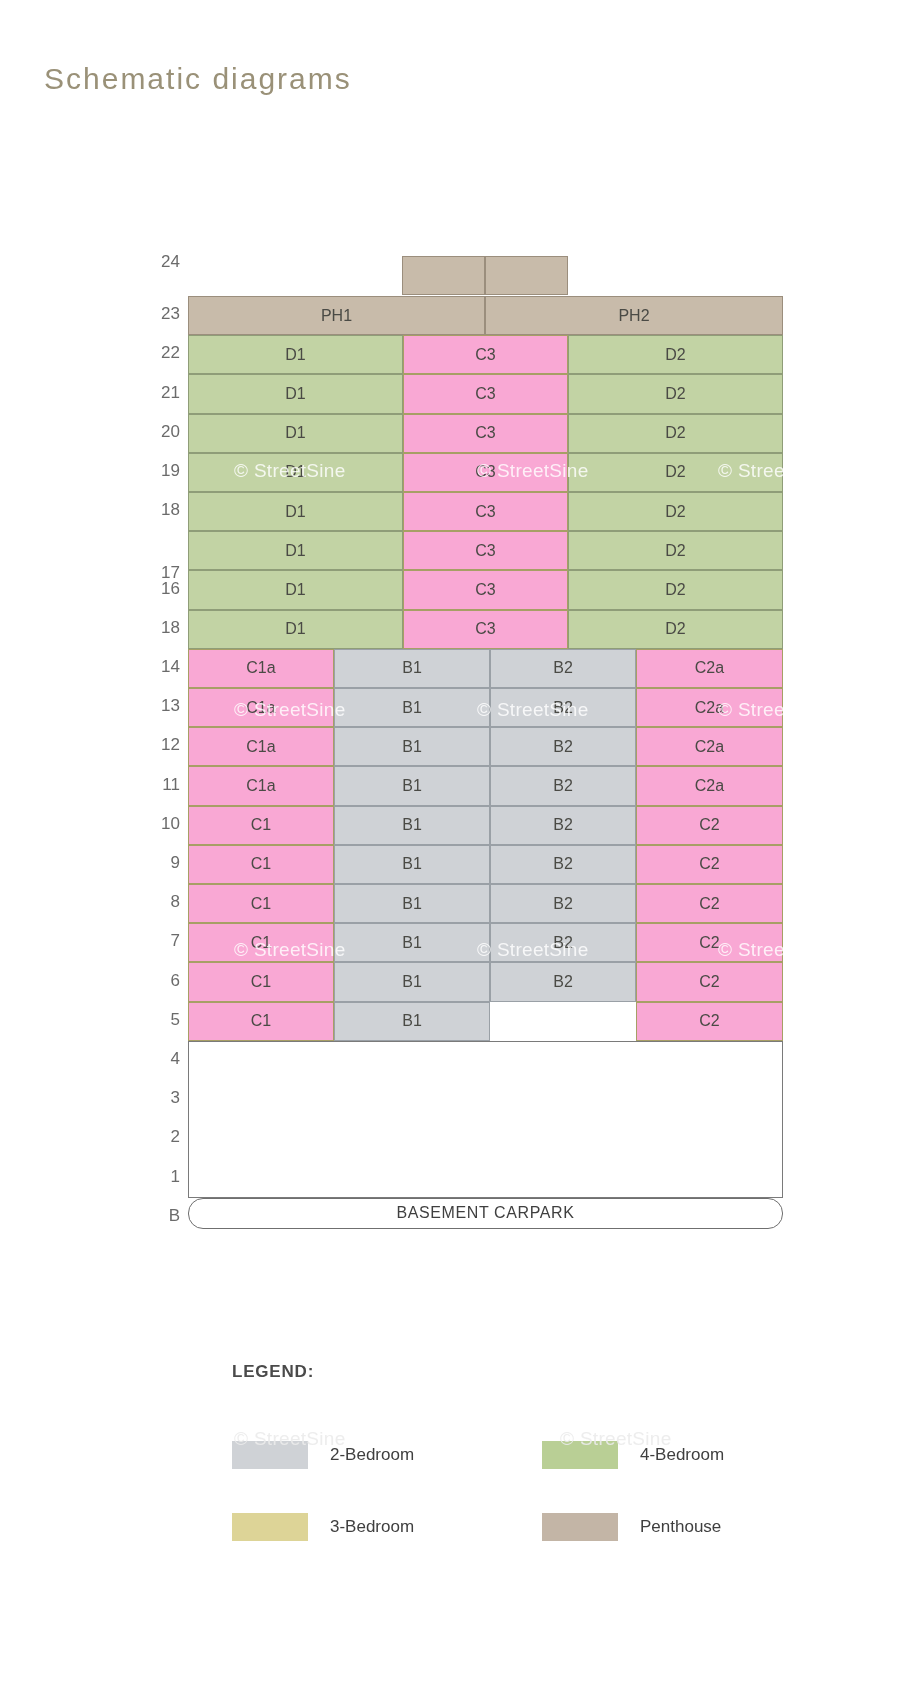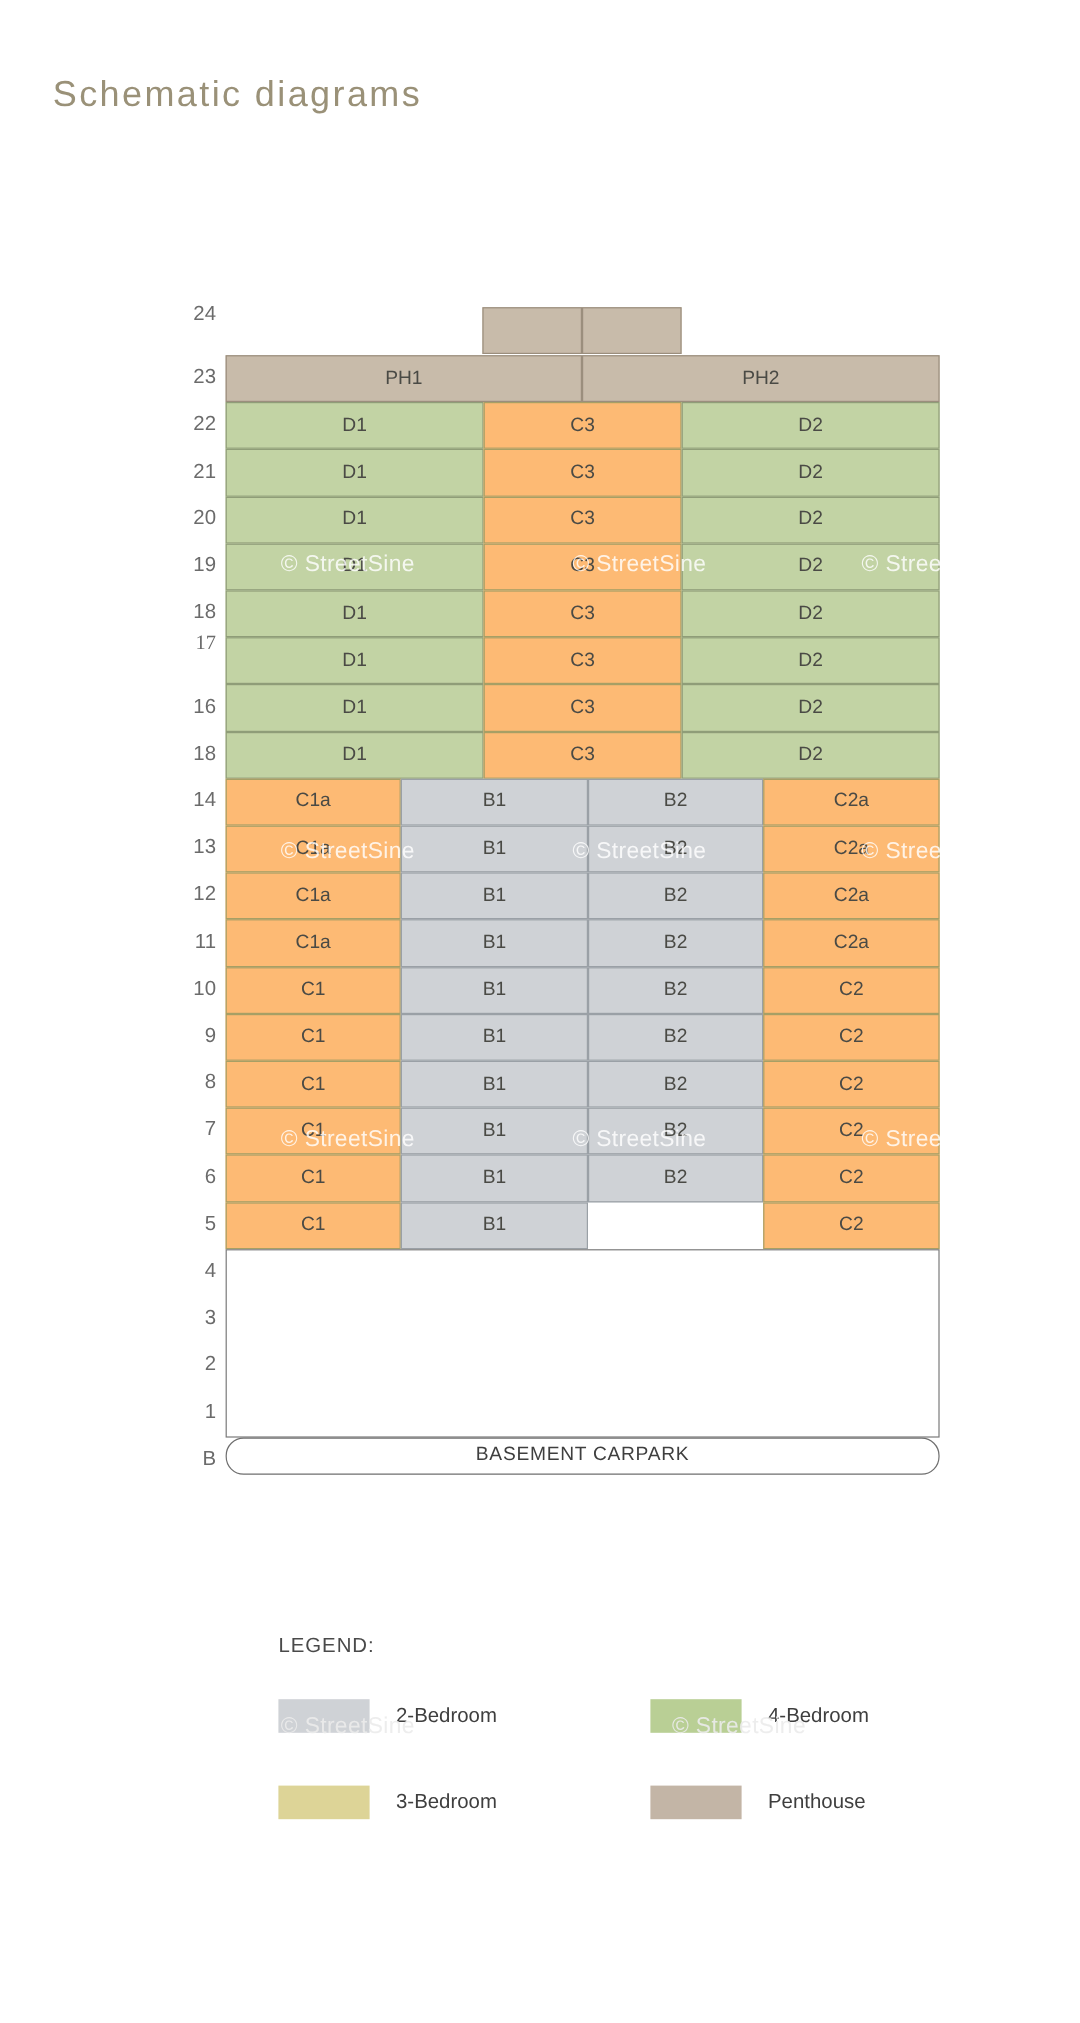--- a/index.html
+++ b/index.html
@@ -48,21 +48,21 @@
     display:flex;
     align-items:center;
     justify-content:center;
     font-size:16px;
     color:#4a4a45;
     border:1px solid #8d8a72;
     font-family:"Liberation Sans", sans-serif;
   }
   .c-ph   { background:#c8bbaa; border-color:#9b8e7d; }
   .c-4bed { background:#c2d3a4; border-color:#8f9d78; }
-  .c-3bed { background:#fdba74; border-color:#a79f65; }
+  .c-3bed { background:#f9a8d4; border-color:#a79f65; }
   .c-2bed { background:#cfd2d6; border-color:#9aa0a6; }
 
   .basement{
     position:absolute;
     box-sizing:border-box;
     background:#ffffff;
     border:1px solid #6f6f6f;
     display:flex;
     align-items:center;
     justify-content:center;
@@ -81,21 +81,22 @@
   
   #legend{
     position:absolute;
     left:232px; top:1362px;
     width:620px;
   }
   #legend-title{
     font-size:17px;
     color:#4a4a4a;
     letter-spacing:.8px;
-    margin-bottom:34px;
+    margin-bottom:59px;
+    font-weight:bold;
   }
   .legend-row{
     display:flex;
     align-items:center;
     margin-bottom:44px;
   }
   .legend-item{
     display:flex;
     align-items:center;
     width:334px;
@@ -132,21 +133,21 @@
 <div id="page-title">Schematic diagrams</div>
 
 <div id="diagram">
     <div class="floor-num" style="top: 252px;">24</div>
     <div class="floor-num" style="top: 304.2px;">23</div>
     <div class="floor-num" style="top: 343.4px;">22</div>
     <div class="floor-num" style="top: 382.6px;">21</div>
     <div class="floor-num" style="top: 421.8px;">20</div>
     <div class="floor-num" style="top: 461px;">19</div>
     <div class="floor-num" style="top: 500.2px;">18</div>
-    <div class="floor-num" style="top: 526px; font-family: Liberation Serif, serif;">17</div>
+    <div class="floor-num" style="top: 563px;">17</div>
     <div class="floor-num" style="top: 578.6px;">16</div>
     <div class="floor-num" style="top: 617.8px;">18</div>
     <div class="floor-num" style="top: 657px;">14</div>
     <div class="floor-num" style="top: 696.2px;">13</div>
     <div class="floor-num" style="top: 735.4px;">12</div>
     <div class="floor-num" style="top: 774.6px;">11</div>
     <div class="floor-num" style="top: 813.8px;">10</div>
     <div class="floor-num" style="top: 853px;">9</div>
     <div class="floor-num" style="top: 892.2px;">8</div>
     <div class="floor-num" style="top: 931.4px;">7</div>

